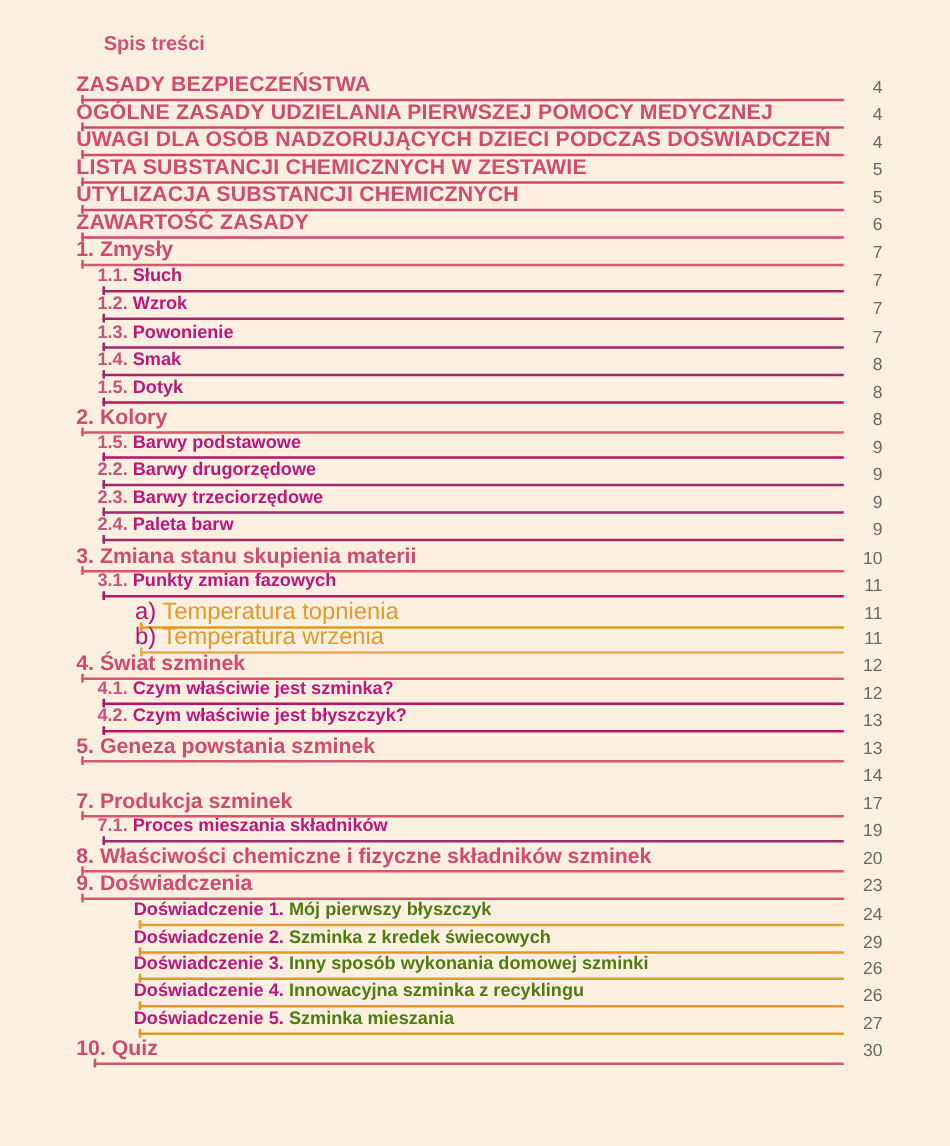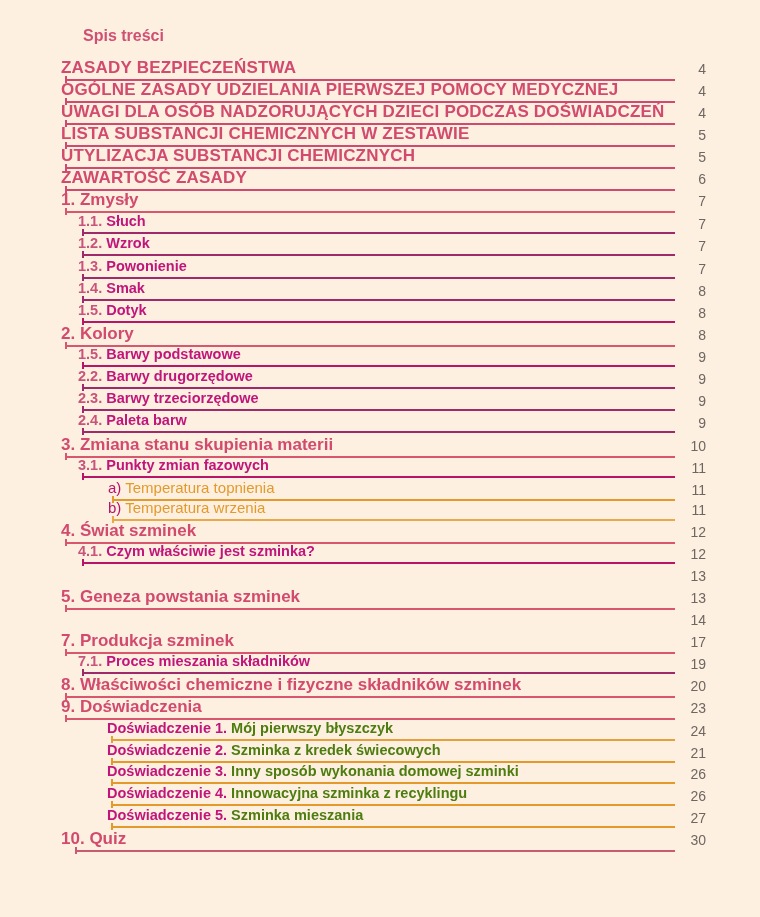--- a/index.html
+++ b/index.html
@@ -39,21 +39,21 @@
   }
   .page {
     position: absolute; left: 684px; width: 22px;
     text-align: right; font-size: 14px; color: #6e6661;
   }
   .lvl0 .label { font-size: 17px; color: #d24a6e; letter-spacing: 0.2px; }
   .lvl1 .label { font-size: 17px; color: #d24a6e; }
   .lvl2 .label { font-size: 14.5px; }
   .lvl2 .num { color: #c9547a; }
   .lvl2 .txt { color: #c0157a; }
-  .lvl3 .label { font-size: 15px; font-weight: normal; }
+  .lvl3 .label { font-size: 19px; font-weight: normal; }
   .lvl3 .num { color: #b8136c; }
   .lvl3 .txt { color: #e49a2b; }
   .lvl4 .label { font-size: 14.5px; }
   .lvl4 .num { color: #c0157a; }
   .lvl4 .txt { color: #4d7c0f; }
 </style>
 </head>
 <body>
 
 <div class="title">Spis treści</div>
@@ -219,20 +219,24 @@
       <span class="page">12</span>
     </div>
   <div class="row lvl2" style="top:543px">
       <div class="entry" style="left:78px">
         <span class="label"><span class="num">4.1.</span> <span class="txt">Czym właściwie jest szminka?</span></span>
         <span class="leader" style="--lc:#b81568"></span>
       </div>
       <span class="page">12</span>
     </div>
   <div class="row lvl2" style="top:565px">
+      <div class="entry" style="left:78px">
+        <span class="label"><span class="num">4.2.</span> <span class="txt">Czym właściwie jest błyszczyk?</span></span>
+        <span class="leader" style="--lc:#b81568"></span>
+      </div>
       <span class="page">13</span>
     </div>
 
   <div class="row lvl1" style="top:587px">
       <div class="entry" style="left:61px">
         <span class="label"><span class="num">5.</span> <span class="txt">Geneza powstania szminek</span></span>
         <span class="leader" style="--lc:#d9566f"></span>
       </div>
       <span class="page">13</span>
     </div>
@@ -274,21 +278,21 @@
         <span class="label"><span class="num">Doświadczenie 1.</span> <span class="txt">Mój pierwszy błyszczyk</span></span>
         <span class="leader" style="--lc:#e4a03a"></span>
       </div>
       <span class="page">24</span>
     </div>
   <div class="row lvl4" style="top:742px">
       <div class="entry" style="left:107px">
         <span class="label"><span class="num">Doświadczenie 2.</span> <span class="txt">Szminka z kredek świecowych</span></span>
         <span class="leader" style="--lc:#e49a2b"></span>
       </div>
-      <span class="page">21</span>
+      <span class="page">29</span>
     </div>
   <div class="row lvl4" style="top:763px">
       <div class="entry" style="left:107px">
         <span class="label"><span class="num">Doświadczenie 3.</span> <span class="txt">Inny sposób wykonania domowej szminki</span></span>
         <span class="leader" style="--lc:#e49a2b"></span>
       </div>
       <span class="page">26</span>
     </div>
   <div class="row lvl4" style="top:785px">
       <div class="entry" style="left:107px">

